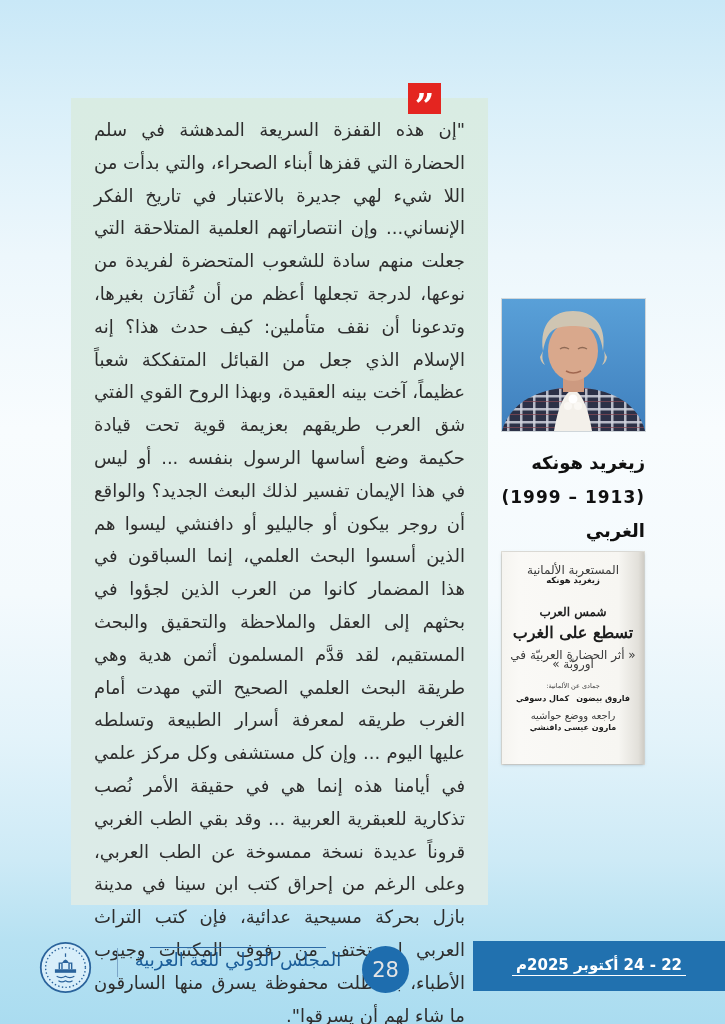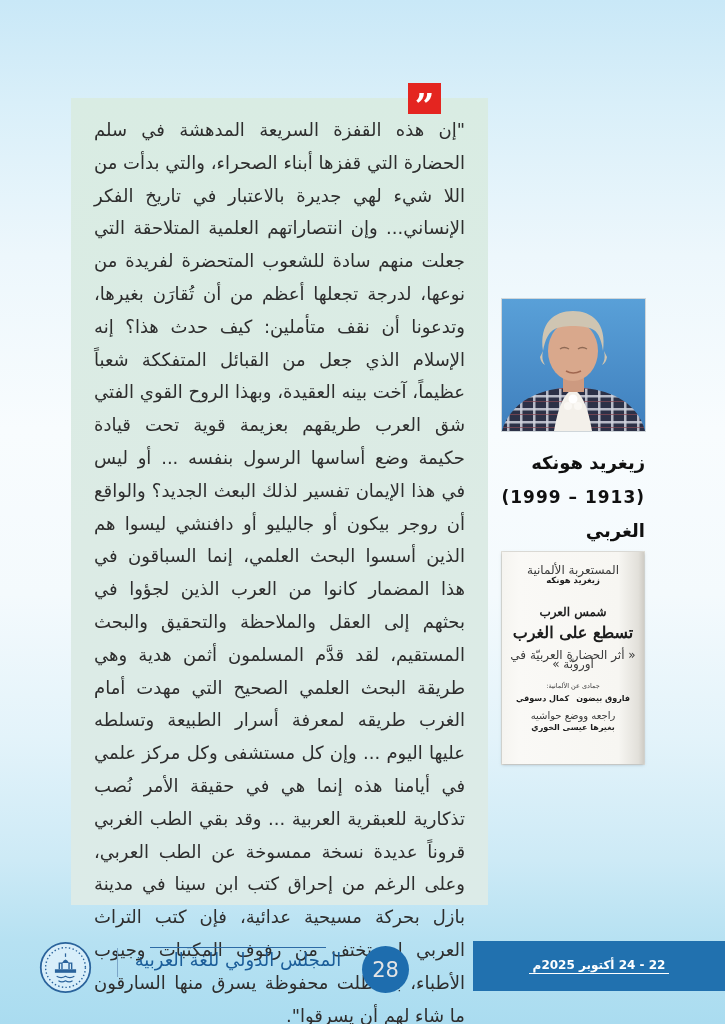--- a/index.html
+++ b/index.html
@@ -88,21 +88,21 @@
     color:#e5e5e5; font-size:21px;
   }
   .dates-box{
     position:absolute; left:473px; top:941px; width:252px; height:50px;
     background:#2171af;
     box-sizing:border-box;
     direction:rtl; text-align:center; color:#ffffff;
     display:flex; flex-direction:column; align-items:center; justify-content:center;
     gap:2px;
   }
-  .dates-box .greg{font-size:12px; font-weight:700; border-bottom:1px solid #ffffff; padding:0 4px 1px 4px;}
+  .dates-box .greg{font-size:15px; font-weight:700; border-bottom:1px solid #ffffff; padding:0 4px 1px 4px;}
   .dates-box .hijri{font-size:13px; font-weight:700;}
 </style>
 </head>
 <body>
 
 <div class="page">
 
   <div class="quote-box">
     <div class="quote-text">"إن هذه القفزة السريعة المدهشة في سلم الحضارة التي قفزها أبناء الصحراء، والتي بدأت من اللا شيء لهي جديرة بالاعتبار في تاريخ الفكر الإنساني... وإن انتصاراتهم العلمية المتلاحقة التي جعلت منهم سادة للشعوب المتحضرة لفريدة من نوعها، لدرجة تجعلها أعظم من أن تُقارَن بغيرها، وتدعونا أن نقف متأملين: كيف حدث هذا؟ إنه الإسلام الذي جعل من القبائل المتفككة شعباً عظيماً، آخت بينه العقيدة، وبهذا الروح القوي الفتي شق العرب طريقهم بعزيمة قوية تحت قيادة حكيمة وضع أساسها الرسول بنفسه ... أو ليس في هذا الإيمان تفسير لذلك البعث الجديد؟ والواقع أن روجر بيكون أو جاليليو أو دافنشي ليسوا هم الذين أسسوا البحث العلمي، إنما السباقون في هذا المضمار كانوا من العرب الذين لجؤوا في بحثهم إلى العقل والملاحظة والتحقيق والبحث المستقيم، لقد قدَّم المسلمون أثمن هدية وهي طريقة البحث العلمي الصحيح التي مهدت أمام الغرب طريقه لمعرفة أسرار الطبيعة وتسلطه عليها اليوم ... وإن كل مستشفى وكل مركز علمي في أيامنا هذه إنما هي في حقيقة الأمر نُصب تذكارية للعبقرية العربية ... وقد بقي الطب الغربي قروناً عديدة نسخة ممسوخة عن الطب العربي، وعلى الرغم من إحراق كتب ابن سينا في مدينة بازل بحركة مسيحية عدائية، فإن كتب التراث العربي لم تختف من رفوف المكتبات وجيوب الأطباء، بل ظلت محفوظة يسرق منها السارقون ما شاء لهم أن يسرقوا".</div>
   </div>
@@ -157,21 +157,21 @@
     <div class="small">زيغريد هونكه</div>
     <div class="title1">شمس العرب</div>
     <div class="title2">تسطع على الغرب</div>
     <div class="subtitle">« أثر الحضارة العربيّة في أوروبّة »</div>
     <div class="label">جمادى عن الألمانية:</div>
     <div class="names">
       <span>فاروق بيضون</span>
       <span>كمال دسوقي</span>
     </div>
     <div class="label2">راجعه ووضع حواشيه</div>
-    <div class="name2">بغيرها عيسى الخوري</div>
+    <div class="name2">مارون عيسى دافنشي</div>
   </div>
 
   <div class="seal">
     <svg width="53" height="53" viewBox="0 0 60 60" xmlns="http://www.w3.org/2000/svg">
       <circle cx="30" cy="30" r="28" fill="#d8eefa" stroke="#2a639c" stroke-width="2"></circle>
       <circle cx="30" cy="30" r="22.5" fill="none" stroke="#2a639c" stroke-width="1.6" stroke-dasharray="1.6 2.6"></circle>
       <path d="M18,32 h24 v4 h-24 Z" fill="#2a639c"></path>
       <path d="M23,32 v-7 h3 v7 M34,32 v-7 h3 v7" stroke="#2a639c" stroke-width="1.6" fill="none"></path>
       <path d="M26,25 q4,-8 8,0" fill="#2a639c"></path>
       <path d="M30,14 v4" stroke="#2a639c" stroke-width="1.4"></path>

